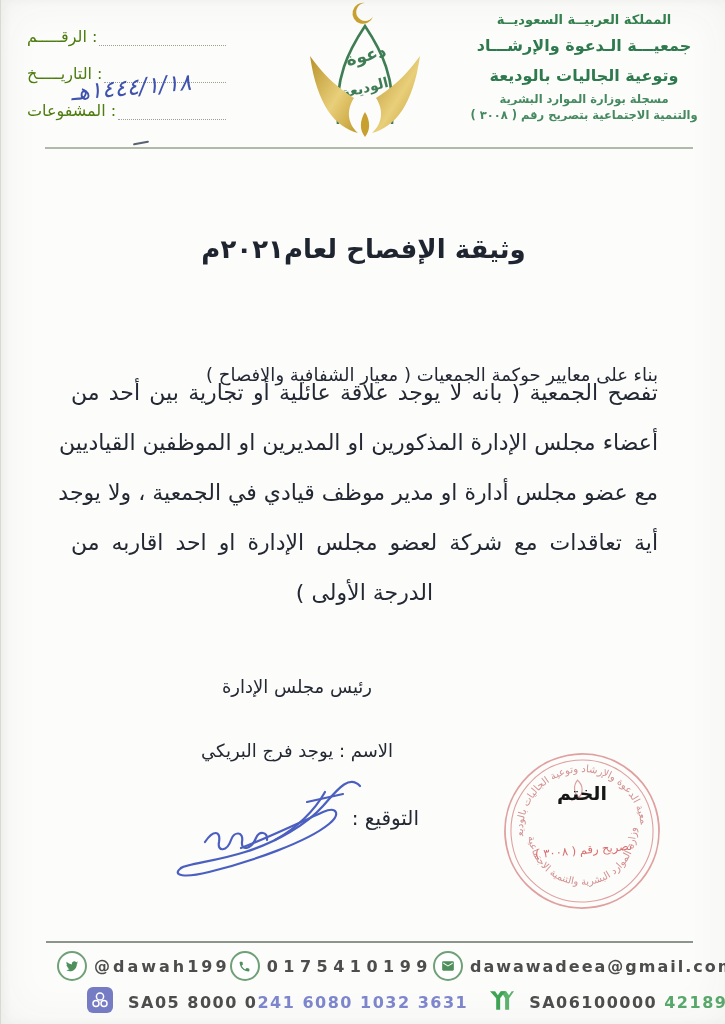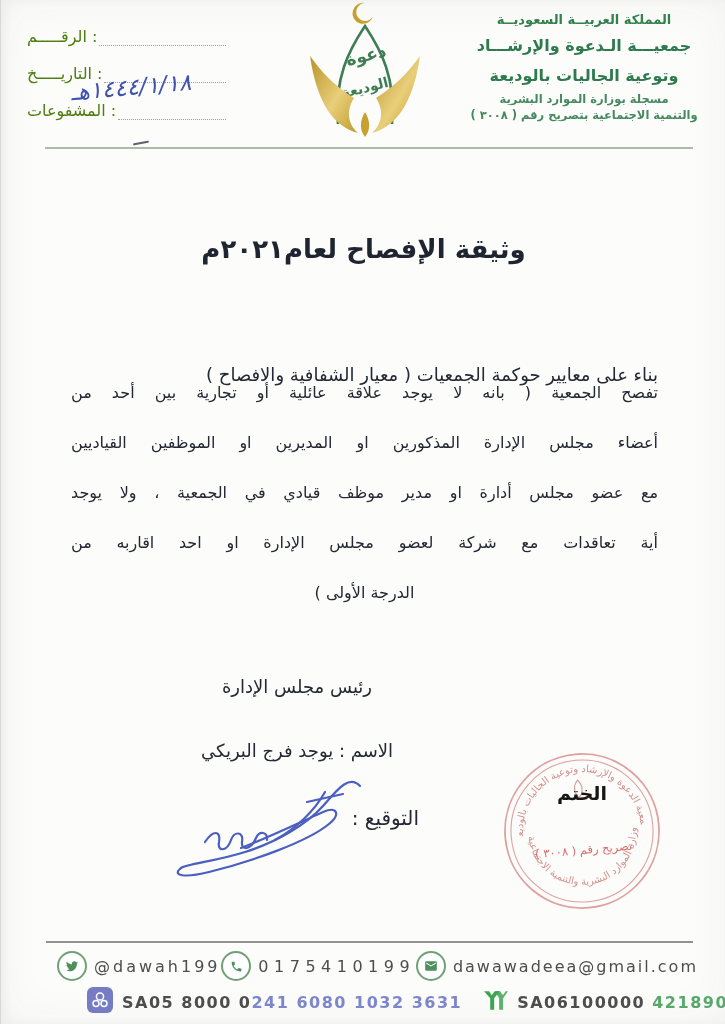--- a/index.html
+++ b/index.html
@@ -32,41 +32,41 @@
   .hr1{position:absolute;top:147px;left:44px;width:648px;height:1.5px;background:#b0baab;}
   
   .doc-title{
     position:absolute;top:234px;left:0;right:0;text-align:center;
     font-size:26px;font-weight:bold;color:#1e2430;
   }
   .intro{
     position:absolute;top:324px;right:68px;left:70px;direction:rtl;text-align:right;
     font-size:18px;color:#232833;margin-top:40px;
   }
-  .bodyblock{position:absolute;top:368px;right:68px;left:70px;direction:rtl;color:#232833;font-size:16px;}
+  .bodyblock{position:absolute;top:368px;right:68px;left:70px;direction:rtl;color:#232833;font-size:22px;}
   .jline{text-align:justify;text-align-last:justify;height:50px;line-height:50px;white-space:nowrap;}
   .cline{text-align:center;height:50px;line-height:50px;}
   
   .role{position:absolute;top:676px;left:150px;width:292px;text-align:center;font-size:18px;color:#232833;direction:rtl;}
   .name{position:absolute;top:740px;left:150px;width:292px;text-align:center;font-size:18px;color:#232833;direction:rtl;}
   .sig-label{position:absolute;top:806px;left:322px;width:96px;direction:rtl;text-align:right;font-size:20px;color:#232833;}
   .sig-svg{position:absolute;left:156px;top:772px;}
   
   .stamp-wrap{position:absolute;left:500px;top:750px;width:162px;height:162px;transform:rotate(-5deg);}
   .stamp-label{position:absolute;left:540px;top:782px;width:82px;text-align:center;font-size:19px;font-weight:bold;color:#161616;direction:rtl;}
   
   .hr2{position:absolute;top:941px;left:45px;width:647px;height:2px;background:#8d948c;}
   .contact{position:absolute;top:950px;left:56px;right:28px;height:32px;display:flex;align-items:center;}
   .c-item{display:flex;align-items:center;}
   .c-icon{width:26px;height:26px;border:2px solid #6fa077;border-radius:50%;display:flex;align-items:center;justify-content:center;flex:0 0 auto;background:#fff;}
-  .c-text{font-size:16px;font-weight:normal;color:#4d4d4d;margin-left:7px;white-space:nowrap;}
+  .c-text{font-size:16px;font-weight:bold;color:#4d4d4d;margin-left:7px;white-space:nowrap;}
   .sp3{letter-spacing:3px;} .sp5{letter-spacing:5.5px;} .sp2{letter-spacing:2px;}
   .gap1{width:36px;} .gap2{width:34px;}
   .banks{position:absolute;top:987px;left:86px;height:30px;display:flex;align-items:center;}
-  .b-text{font-size:16px;font-weight:bold;letter-spacing:1.5px;margin-left:9px;white-space:nowrap;color:#4d4d4d;}
+  .b-text{font-size:16px;font-weight:bold;letter-spacing:1.5px;margin-left:15px;white-space:nowrap;color:#4d4d4d;}
   .b-blue{color:#7d86cd;} .b-green{color:#57a86a;}
   .bgap{width:22px;}
 </style>
 </head>
 <body>
 
 <div class="page">
 
   <div class="fields">
     <div class="hfield">

